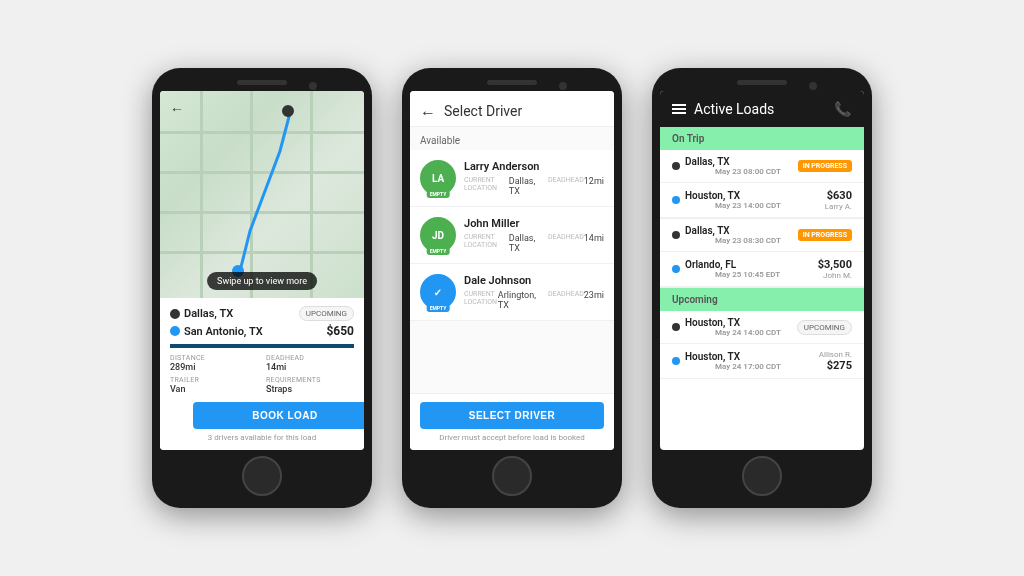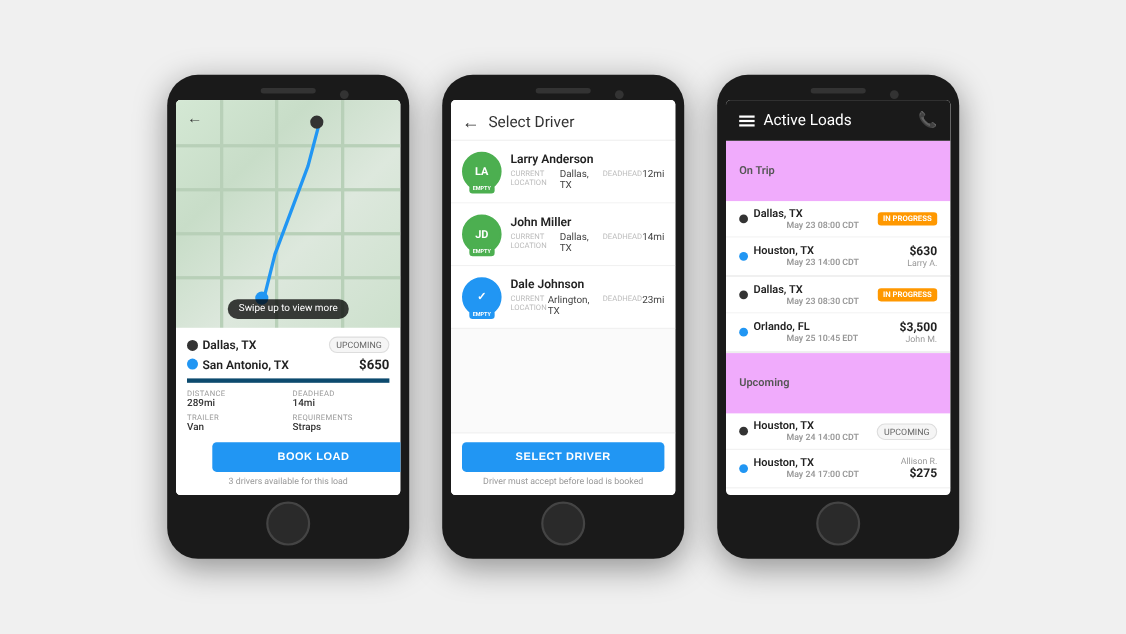--- a/index.html
+++ b/index.html
@@ -356,25 +356,25 @@
     .active-title {
       font-size: 14px;
       font-weight: 400;
       color: #fff;
     }
     .phone-icon {
       font-size: 14px;
       color: #fff;
     }
     .section-header {
-      padding: 22px 12px;
+      padding: 6px 12px;
       font-size: 10px;
       font-weight: 600;
       color: #555;
-      background: #f0abfc;
+      background: #86efac;
     }
     .load-item {
       background: #fff;
       padding: 6px 12px;
       border-bottom: 1px solid #f0f0f0;
     }
     .load-row {
       display: flex;
       align-items: center;
       justify-content: space-between;
@@ -503,20 +503,21 @@
   </div>
 
   <div class="phone">
     <div class="phone-speaker"></div>
     <div class="phone-camera"></div>
     <div class="phone-screen">
       <div class="driver-header">
         <span class="back-arrow">←</span>
         <span class="driver-title">Select Driver</span>
       </div>
+      <div class="available-label">Available</div>
       <div class="driver-list">
 
       <div class="driver-item">
     <div class="driver-avatar">
       <span>LA</span>
       <span class="avatar-empty-badge">EMPTY</span>
     </div>
     <div class="driver-info">
       <div class="driver-name">Larry Anderson</div>
       <div class="driver-meta">

